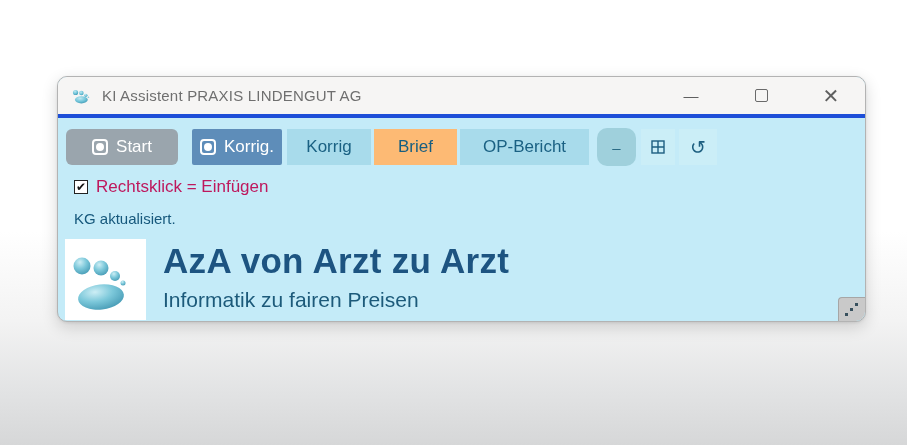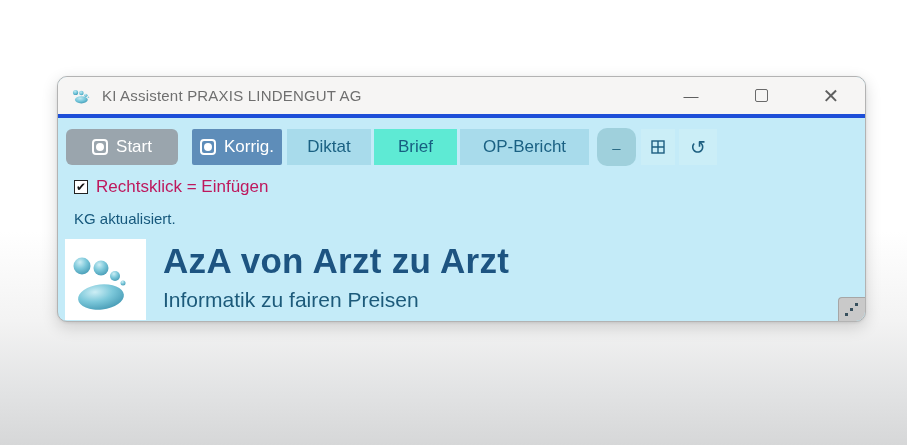--- a/index.html
+++ b/index.html
@@ -44,21 +44,21 @@
   }
   .btn-start { width: 112px; background: #9aa5ad; color: #ffffff; border-radius: 6px; margin-right: 14px; }
   .btn-korrig { width: 90px; background: #5e8db9; color: #ffffff; border-radius: 2px; margin-right: 5px; text-align: center; }
   .rec-icon {
     width: 16px; height: 16px; border: 2px solid #ffffff; border-radius: 4px;
     display: inline-flex; align-items: center; justify-content: center; margin-right: 8px; flex: 0 0 auto;
   }
   .rec-icon .dot { width: 8px; height: 8px; background: #ffffff; border-radius: 50%; }
   .btn-flat { background: #a8dbeb; color: #1a6183; }
   .btn-diktat { width: 84px; margin-right: 3px; }
-  .btn-brief  { width: 83px; margin-right: 3px; background: #5eead4; color: #175e80; }
+  .btn-brief  { width: 83px; margin-right: 3px; background: #fdba74; color: #175e80; }
   .btn-op     { width: 129px; margin-right: 8px; }
   .btn-minus  { width: 39px; height: 38px; background: #9fd0dc; color: #2a6b85; border-radius: 10px; margin-right: 5px; font-size: 15px; }
   .btn-grid   { width: 34px; background: #cbeef7; margin-right: 4px; }
   .btn-refresh{ width: 38px; background: #cbeef7; color: #1d5f80; font-size: 19px; }
   .grid-svg { display: block; }
 
   
   .option-row { display: flex; align-items: center; margin: 11px 0 0 16px; }
   .checkbox {
     width: 14px; height: 14px; background: #ffffff; border: 1px solid #222222;
@@ -130,21 +130,21 @@
         </span>
       <span>Start</span>
     </div>
     <div class="tb-btn btn-korrig">
       <span class="rec-icon">
           <span class="dot"></span>
         </span>
       <span>Korrig.</span>
     </div>
     <div class="tb-btn btn-flat btn-diktat">
-      <span>Diktat</span>
+      <span>Korrig</span>
     </div>
     <div class="tb-btn btn-brief">
       <span>Brief</span>
     </div>
     <div class="tb-btn btn-flat btn-op">
       <span>OP-Bericht</span>
     </div>
     <div class="tb-btn btn-minus">
       <span>–</span>
     </div>

